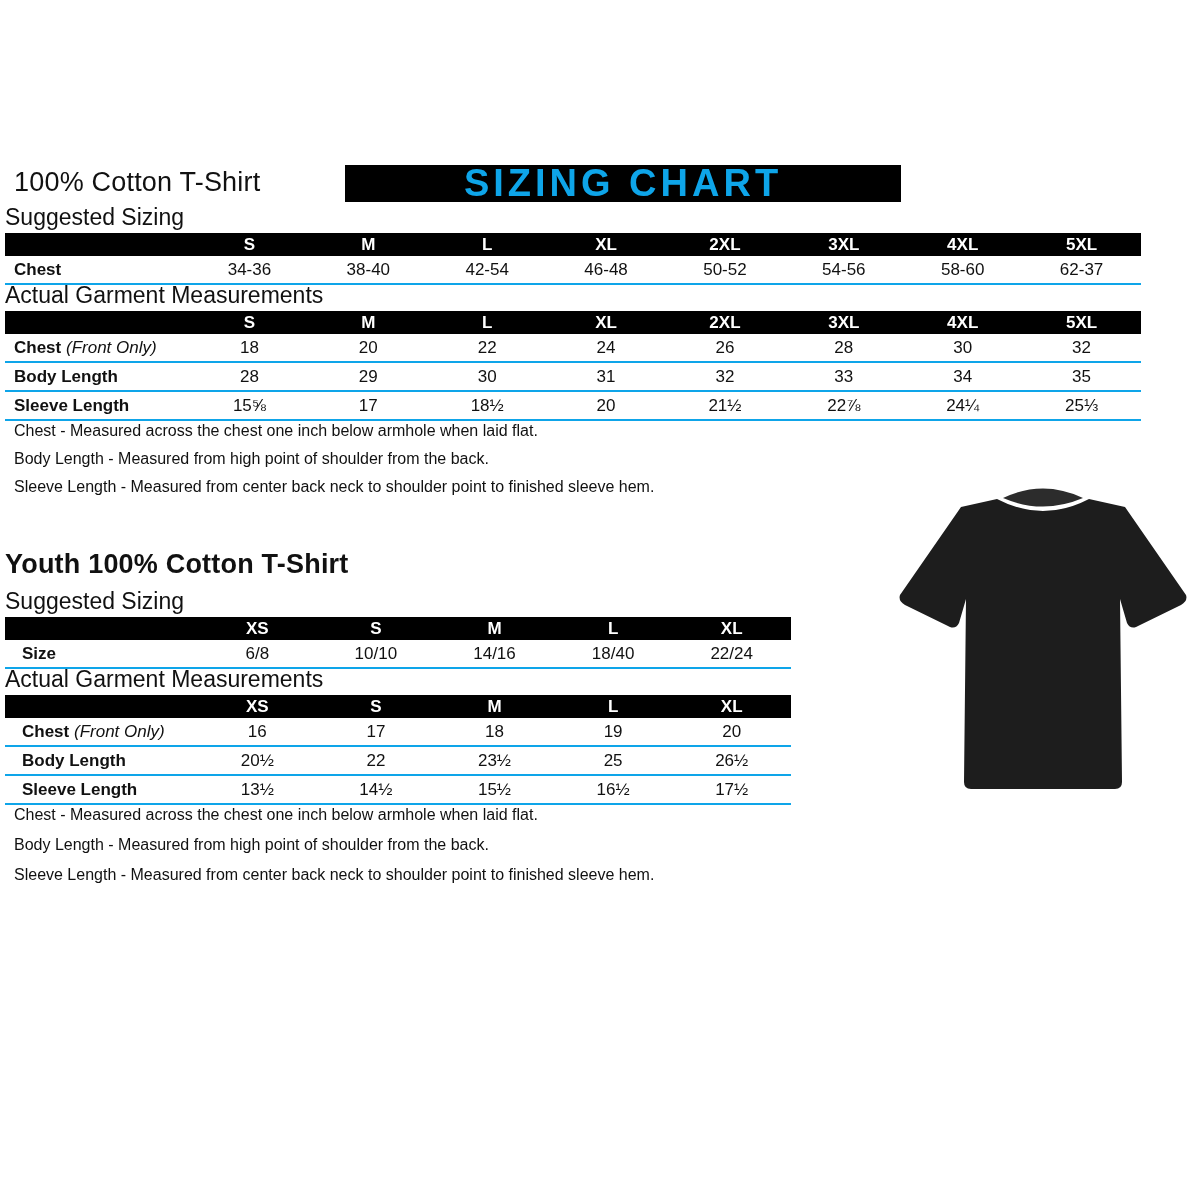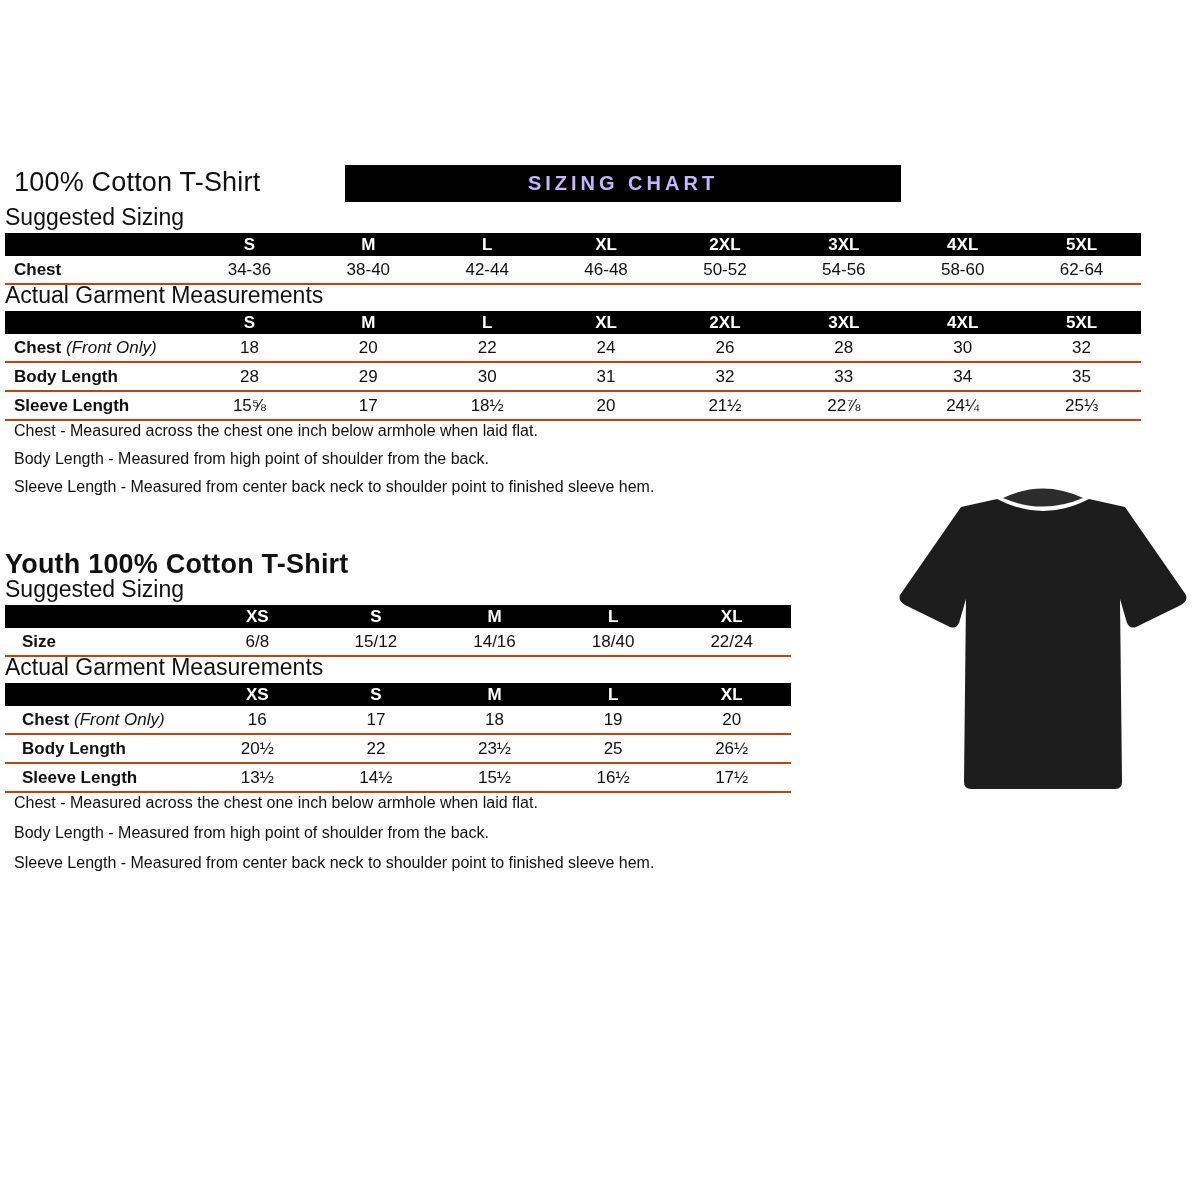--- a/index.html
+++ b/index.html
@@ -8,33 +8,33 @@
   .page { position:relative; width:1200px; height:1200px; background:#fff; overflow:hidden; }
 
   .section { position:absolute; left:5px; }
   #adult-section { top:165px; width:1136px; }
   #youth-section { top:549px; width:786px; }
 
   .title-row { position:relative; height:38px; margin-bottom:4px; }
   .h-title { position:absolute; left:9px; top:2px; font-size:27px; font-weight:400; letter-spacing:.2px; white-space:nowrap; }
   .banner { position:absolute; left:340px; top:0; width:556px; height:37px; background:#000;
             display:flex; align-items:center; justify-content:center; }
-  .banner span { color:#c4b5fd; font-size:20px; font-weight:700; letter-spacing:4px; }
-
-  .youth-title { font-size:27px; font-weight:700; line-height:30px; letter-spacing:.2px; }
+  .banner span { color:#0ea5e9; font-size:38px; font-weight:700; letter-spacing:4px; }
+
+  .youth-title { font-size:27px; font-weight:700; line-height:30px; margin-bottom:12px; letter-spacing:.2px; }
 
   .sub { font-size:23px; line-height:20px; margin-bottom:6px; }
   .sub.gap { }
 
   .table { width:100%; }
   .trow { display:grid; align-items:center; }
   .cols-8 .trow { grid-template-columns:185px repeat(8,1fr); }
   .cols-5 .trow { grid-template-columns:185px repeat(5,1fr);padding-left:8px; }
   .trow.thead { background:#000; color:#fff; height:23px; }
-  .trow.tdata { height:29px; border-bottom:2px solid #c2410c; background:#fff; }
+  .trow.tdata { height:29px; border-bottom:2px solid #0ea5e9; background:#fff; }
   .tcell { text-align:center; font-size:17px; }
   .tcell.th { font-weight:700; }
   .tcell.tlabel { text-align:left; padding-left:9px; white-space:nowrap; }
   .lab-strong { font-weight:700; }
   .lab-normal { font-weight:400;font-style:italic; }
 
   .notes { }
   .notes p { font-size:16px; line-height:19px; margin:0 0 9px 9px; }
   #youth-section .notes p { margin-bottom:11px; }
 
@@ -65,26 +65,26 @@
           <div class="tcell th">XL</div>
           <div class="tcell th">2XL</div>
           <div class="tcell th">3XL</div>
           <div class="tcell th">4XL</div>
           <div class="tcell th">5XL</div>
         </div>
         <div class="trow tdata">
           <div class="tcell tlabel"><div class="lab-strong" style="display: inline;">Chest</div></div>
           <div class="tcell td">34-36</div>
           <div class="tcell td">38-40</div>
-          <div class="tcell td">42-44</div>
+          <div class="tcell td">42-54</div>
           <div class="tcell td">46-48</div>
           <div class="tcell td">50-52</div>
           <div class="tcell td">54-56</div>
           <div class="tcell td">58-60</div>
-          <div class="tcell td">62-64</div>
+          <div class="tcell td">62-37</div>
         </div>
       </div>
 
     <div class="sub gap">Actual Garment Measurements</div>
     <div class="table cols-8">
         <div class="trow thead">
           <div class="tcell tlabel"></div>
           <div class="tcell th">S</div>
           <div class="tcell th">M</div>
           <div class="tcell th">L</div>
@@ -146,21 +146,21 @@
           <div class="tcell tlabel"></div>
           <div class="tcell th">XS</div>
           <div class="tcell th">S</div>
           <div class="tcell th">M</div>
           <div class="tcell th">L</div>
           <div class="tcell th">XL</div>
         </div>
         <div class="trow tdata">
           <div class="tcell tlabel"><div class="lab-strong" style="display: inline;">Size</div></div>
           <div class="tcell td">6/8</div>
-          <div class="tcell td">15/12</div>
+          <div class="tcell td">10/10</div>
           <div class="tcell td">14/16</div>
           <div class="tcell td">18/40</div>
           <div class="tcell td">22/24</div>
         </div>
       </div>
 
     <div class="sub gap">Actual Garment Measurements</div>
     <div class="table cols-5">
         <div class="trow thead">
           <div class="tcell tlabel"></div>

